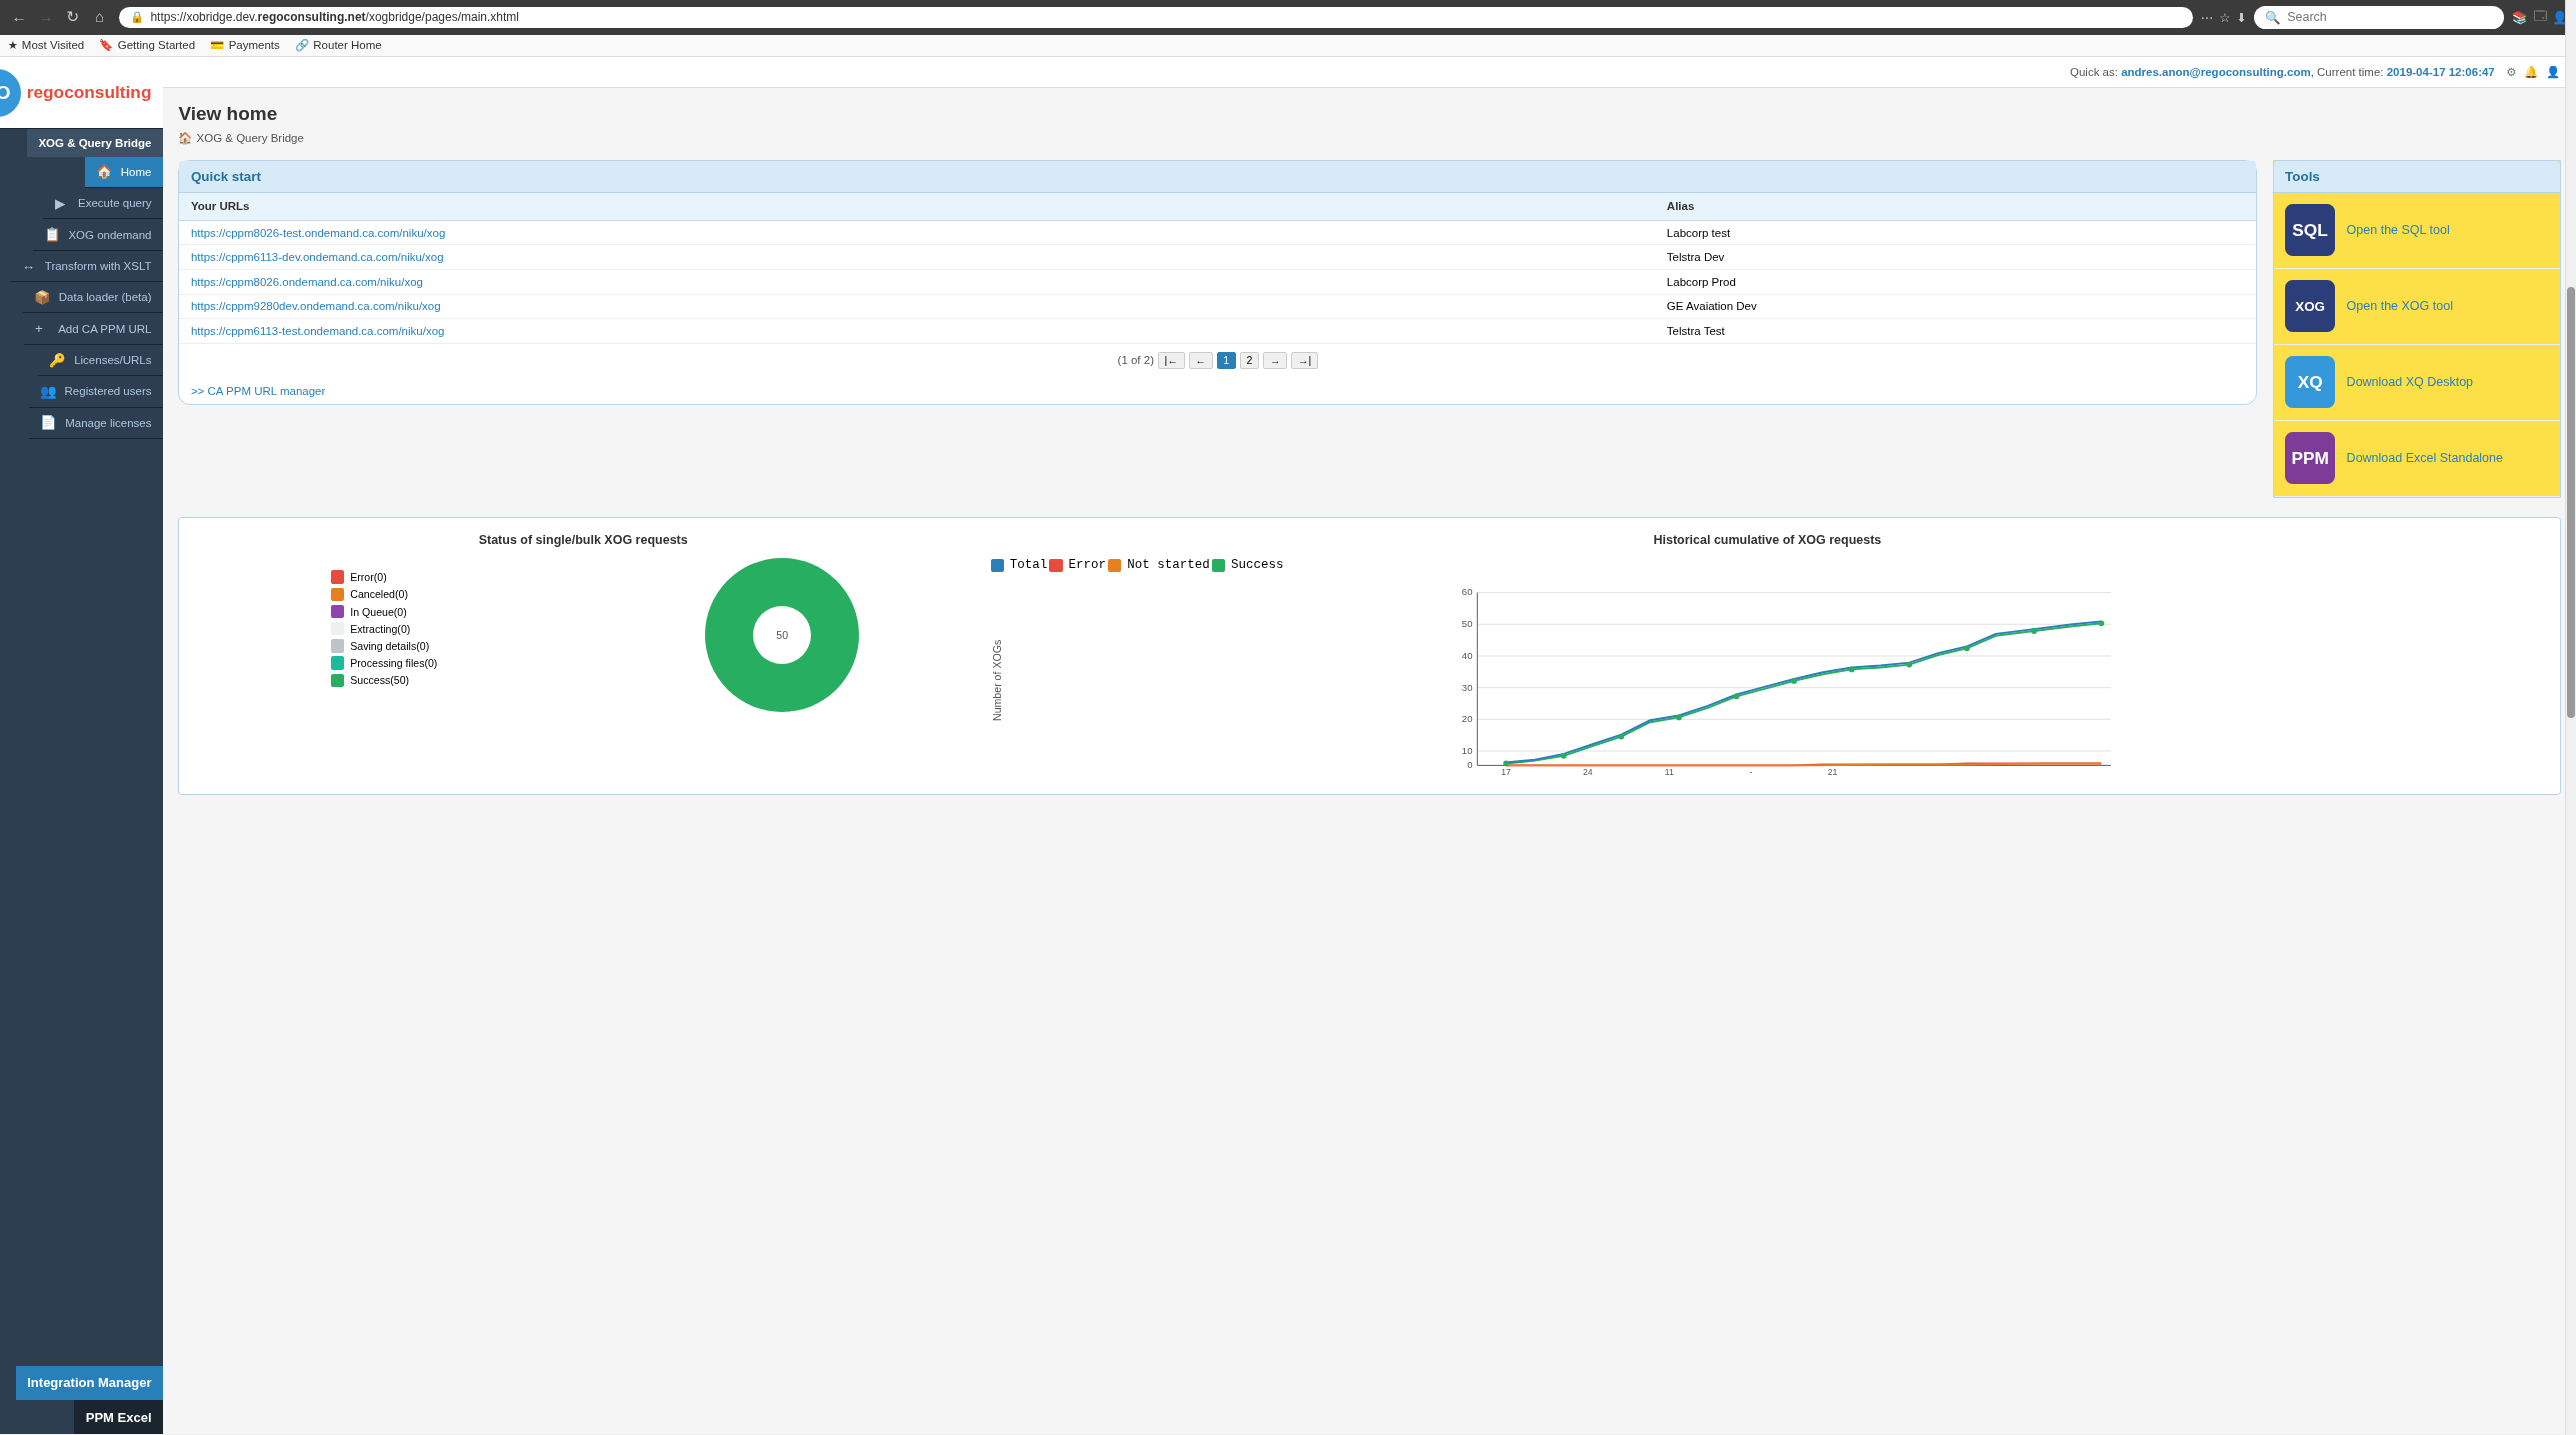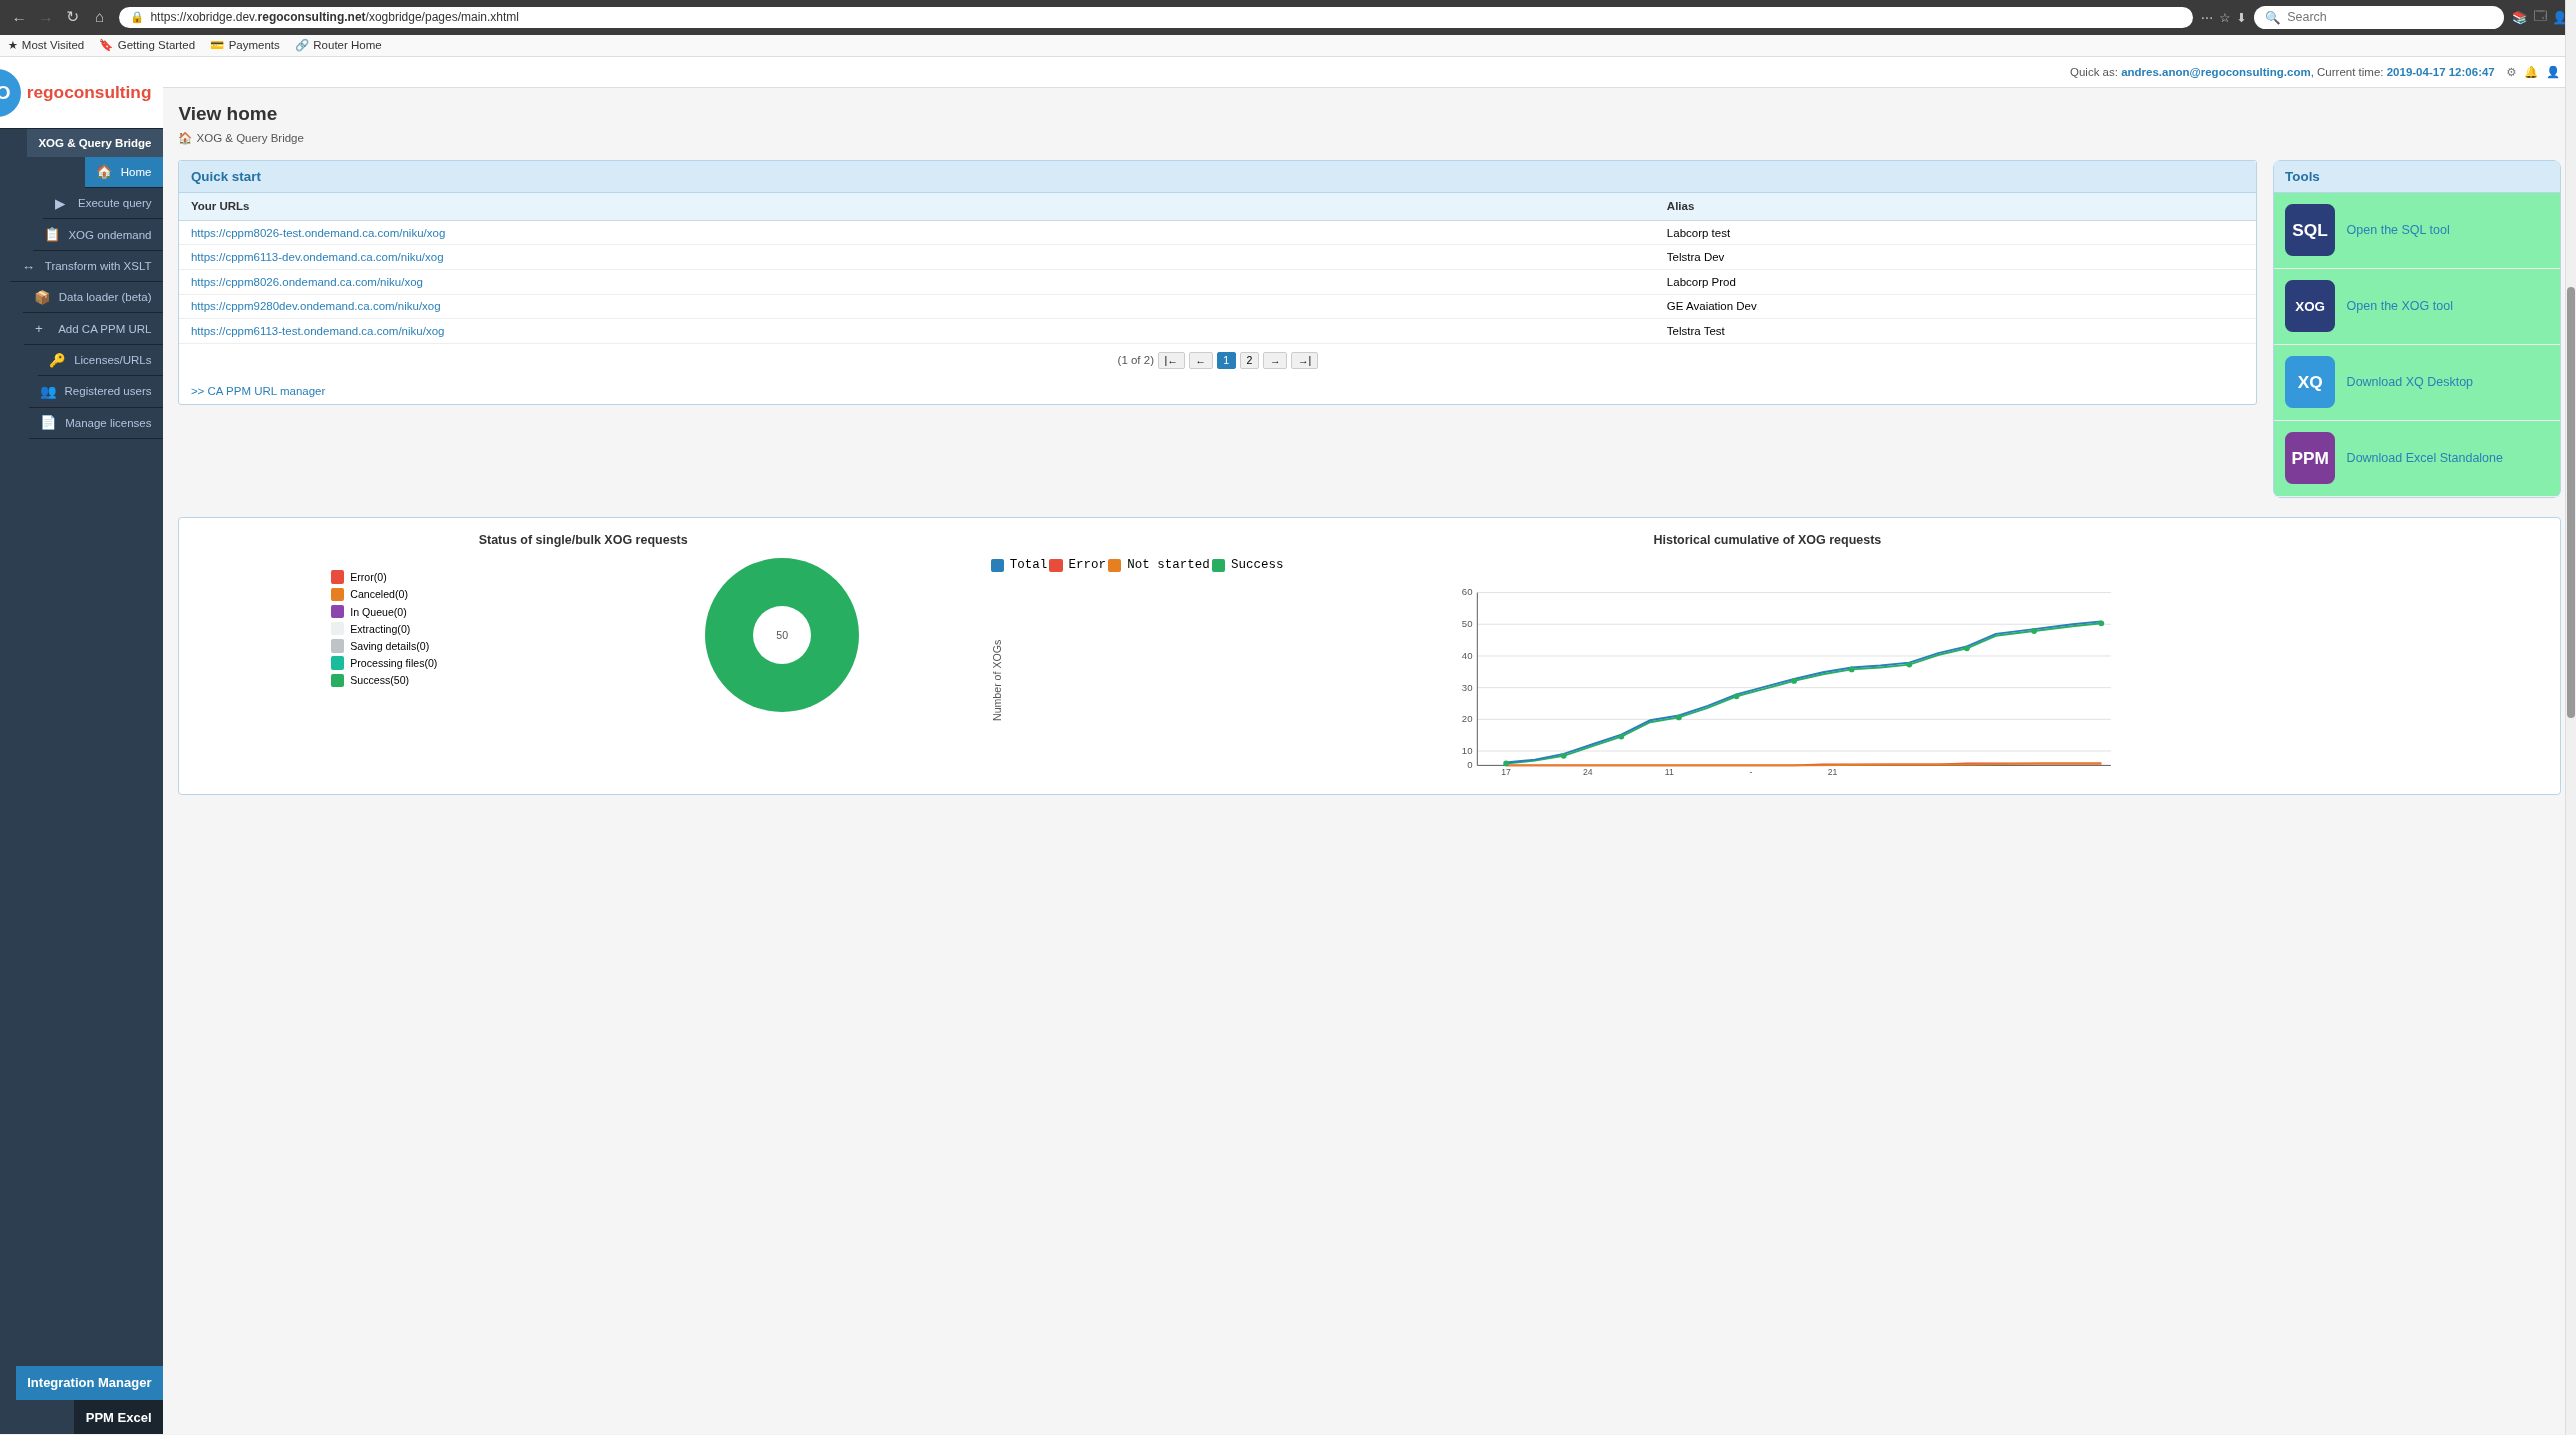--- a/index.html
+++ b/index.html
@@ -96,21 +96,21 @@
     .breadcrumb { font-size: 11.5px; color: #555; margin-bottom: 15.4px; display: flex; align-items: center; gap: 3.8px; }
     .breadcrumb .house { color: #2980b9; }
 
     
     .main-grid { display: flex; gap: 15.4px; margin-bottom: 19px; }
     .main-left { flex: 1; }
     .main-right { width: 288px; }
 
     
     .quick-start-box {
-      border: 1px solid #b8d4e8; border-radius: 3px; background: #fff;
+      border: 1px solid #b8d4e8; border-radius: 12px; background: #fff;
     }
     .quick-start-header {
       background: #d6eaf8; padding: 7.7px 11.5px; font-size: 13.4px; font-weight: bold;
       color: #2471a3; border-bottom: 1px solid #b8d4e8; border-radius: 3.8px 3.8px 0 0;
     }
     .qs-table { width: 100%; border-collapse: collapse; }
     .qs-table th {
       background: #e8f4fb; padding: 7.7px 11.5px; text-align: left;
       border-bottom: 1px solid #c5d8e8; font-size: 11.5px; color: #333;
     }
@@ -127,21 +127,21 @@
       background: #f0f0f0; border: 1px solid #ccc; padding: 1.9px 5.8px; cursor: pointer;
       font-size: 10.6px; border-radius: 1.9px;
     }
     .page-btn.active { background: #2980b9; color: #fff; border-color: #2980b9; }
 
     .ca-ppm-link { padding: 7.7px 11.5px; font-size: 11.5px; }
     .ca-ppm-link a { color: #2980b9; text-decoration: none; }
 
     
     .tools-box {
-      border: 1px solid #b8d4e8; border-radius: 8px; background: #86efac;
+      border: 1px solid #b8d4e8; border-radius: 1px; background: #fde047;
     }
     .tools-header {
       background: #d6eaf8; padding: 7.7px 11.5px; font-size: 13.4px; font-weight: bold;
       color: #2471a3; border-bottom: 1px solid #b8d4e8; border-radius: 3.8px 3.8px 0 0;
     }
     .tool-item {
       display: flex; align-items: center; gap: 11.5px; padding: 11.5px;
       border-bottom: 1px solid #eee; cursor: pointer;
     }
     .tool-icon {

